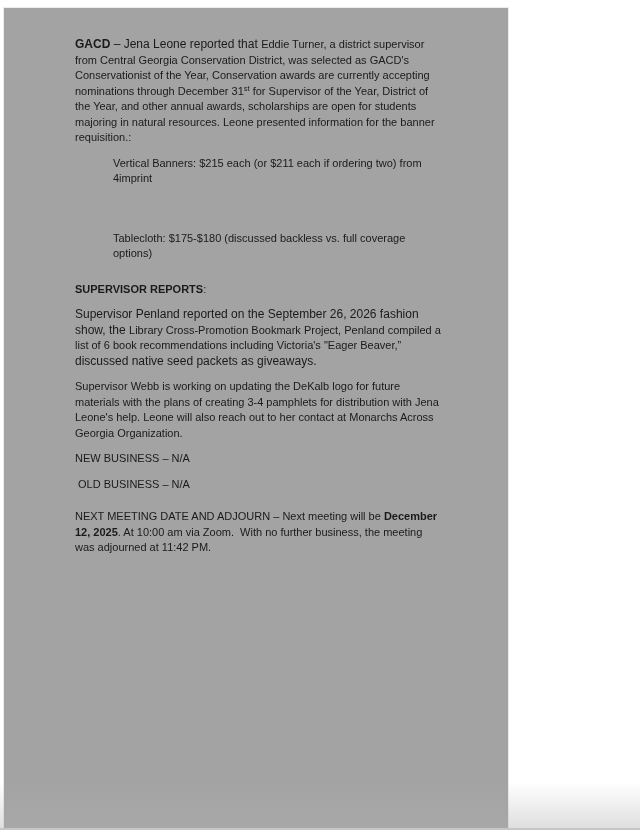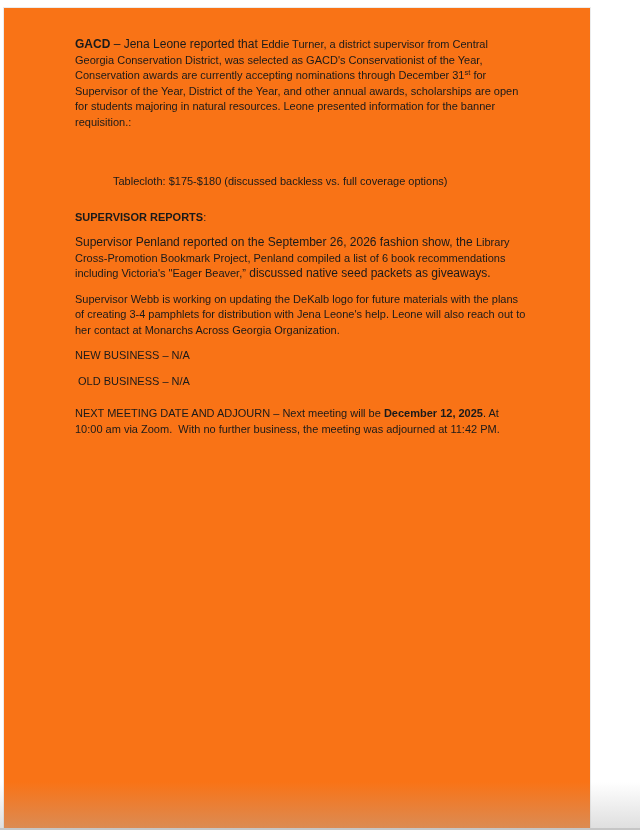--- a/index.html
+++ b/index.html
@@ -12,24 +12,24 @@
     position: relative;
     overflow: hidden;
     background: #ffffff;
     font-family: "Liberation Sans", sans-serif;
     color: #1a1a1a;
   }
   .page {
     position: absolute;
     left: 3px;
     top: 7px;
-    width: 588px;
+    width: 506px;
     height: 823px;
     box-sizing: border-box;
-    background: #f97316;
+    background: #a3a3a3;
     border-left: 1px solid #ececec;
     border-top: 1px solid #ececec;
     border-right: 1px solid #ececec;
   }
   .doc {
     padding: 29px 64px 0 71px;
   }
   .para {
     margin: 0 0 10px 0;
     font-size: 11px;
@@ -55,20 +55,21 @@
     border-bottom: 2px solid #c6c6c6;
     pointer-events: none;
   }
 </style>
 </head>
 <body>
 
 <div class="page">
   <div class="doc" id="doc-body">
       <p class="para"><span class="run b lg">GACD</span><span class="run lg"> – Jena Leone reported that </span><span class="run">Eddie Turner, a district supervisor from Central Georgia Conservation District, was selected as GACD's Conservationist of the Year, Conservation awards are currently accepting nominations through December 31</span><sup class="run sup">st</sup><span class="run"> for Supervisor of the Year, District of the Year, and other annual awards, scholarships are open for students majoring in natural resources. Leone presented information for the banner requisition.:</span></p>
+      <p class="para" style="padding-left: 38px;"><span class="run">Vertical Banners: $215 each (or $211 each if ordering two) from 4imprint</span></p>
       <p class="para" style="padding-left: 38px; margin-top: 44px;"><span class="run">Tablecloth: $175-$180 (discussed backless vs. full coverage options)</span></p>
       <p class="para" style="margin-top: 20px;"><span class="run b">SUPERVISOR REPORTS</span><span class="run">:</span></p>
       <p class="para"><span class="run lg">Supervisor Penland reported on the September 26, 2026 fashion show, the </span><span class="run">Library Cross-Promotion Bookmark Project, Penland compiled a list of 6 book recommendations including Victoria's "Eager Beaver,”</span><span class="run lg"> discussed native seed packets as giveaways.</span></p>
       <p class="para"><span class="run">Supervisor Webb is working on updating the DeKalb logo for future materials with the plans of creating 3-4 pamphlets for distribution with Jena Leone's help. Leone will also reach out to her contact at Monarchs Across Georgia Organization.</span></p>
       <p class="para"><span class="run">NEW BUSINESS – N/A</span></p>
       <p class="para"><span class="run"> OLD BUSINESS – N/A</span></p>
       <p class="para" style="margin-top: 17px;"><span class="run">NEXT MEETING DATE AND ADJOURN – Next meeting will be </span><span class="run b">December 12, 2025</span><span class="run">. At 10:00 am via Zoom.  With no further business, the meeting was adjourned at 11:42 PM.</span></p>
     </div>
 </div>
 <div class="bottom-shade"></div>

